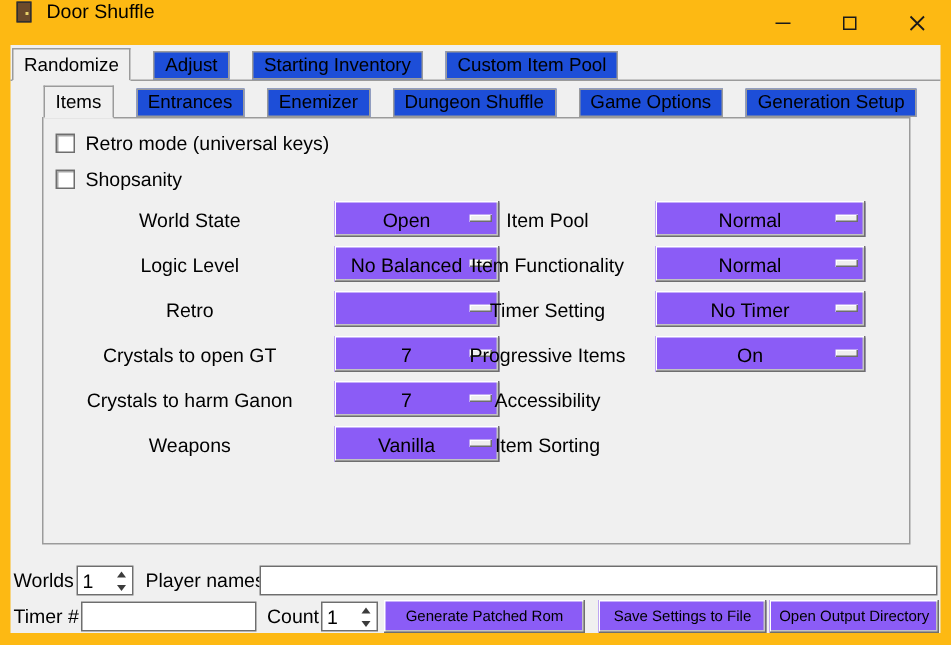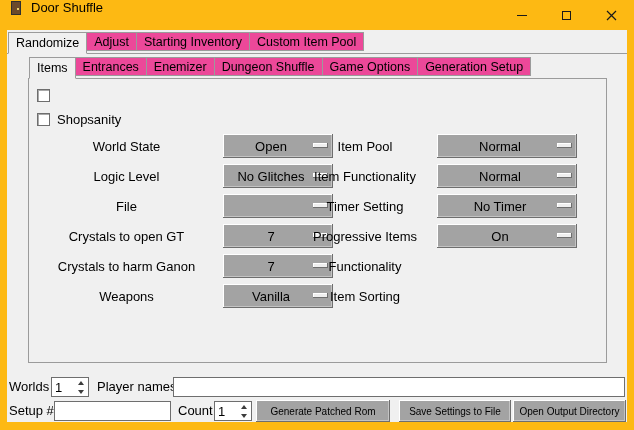--- a/index.html
+++ b/index.html
@@ -25,26 +25,26 @@
 
   
   .client {
     position:absolute; top:30px; left:7px; width:620px; height:392px;
     background:#f0f0f0; font-size:13px;
   }
 
   
   .tabline { position:absolute; height:1px; background:#9b9b9b; z-index:1; }
   .outer-tabline { left:0; right:0; top:23px; }
-  .tabs { position:absolute; display:flex; align-items:flex-start; height:22px; z-index:2; }
+  .tabs { position:absolute; display:flex; align-items:center; height:22px; z-index:2;gap:16px; }
   .outer-tabs { left:1px; top:2px; }
   .inner-tabs { left:22px; top:27px; }
   .tab {
     height:19px; padding:0 7px; display:flex; align-items:center;
-    font-size:12.5px; background:#ec4899;
+    font-size:12.5px; background:#1d4ed8;
     border:1px solid #9b9b9b; margin-right:-1px; white-space:nowrap; cursor:default;
   }
   .tab.selected { height:22px; background:#f0f0f0; border-bottom:1px solid #f0f0f0; z-index:3; }
 
   
   .inner-frame {
     position:absolute; left:21px; top:48px; width:579px; height:285px;
     border:1px solid #9b9b9b; background:#f0f0f0;
   }
 
@@ -57,21 +57,21 @@
 
   
   .opt-row { position:absolute; display:flex; align-items:center; height:24px; }
   .opt-row.col-left  { left:8px; }
   .opt-row.col-right { left:270px; }
   .opt-label { display:inline-block; text-align:center; white-space:nowrap; }
   .col-left  .opt-label { width:179px; margin-right:7px; }
   .col-right .opt-label { width:132px; margin-right:6px; }
 
   .raised {
-    background:#a3a3a3;
+    background:#8b5cf6;
     box-shadow: inset -1px -1px 0 0 #6e6e6e, inset 1px 1px 0 0 #ffffff, inset -2px -2px 0 0 #c3c3c3;
   }
   .optmenu {
     position:relative; height:24px; display:flex; align-items:center; justify-content:center;
     font-size:13px; cursor:default; white-space:nowrap;
   }
   .col-left  .optmenu { width:110px; }
   .col-right .optmenu { width:140px; }
   .optmenu .val { margin-right:14px; }
   .indicator {
@@ -145,42 +145,43 @@
       <div class="tab">Enemizer</div>
       <div class="tab">Dungeon Shuffle</div>
       <div class="tab">Game Options</div>
       <div class="tab">Generation Setup</div>
     </div>
 
     <div class="inner-frame">
 
       <div class="check-row" style="top:8px">
         <div class="checkbox"></div>
+        <span>Retro mode (universal keys)</span>
       </div>
       <div class="check-row" style="top:32px">
         <div class="checkbox"></div>
         <span>Shopsanity</span>
       </div>
 
       <div class="opt-row col-left" style="top:55px">
         <span class="opt-label">World State</span>
         <div class="optmenu raised">
           <span class="val">Open</span>
           <span class="indicator"></span>
         </div>
       </div>
       <div class="opt-row col-left" style="top:85px">
         <span class="opt-label">Logic Level</span>
         <div class="optmenu raised">
-          <span class="val">No Glitches</span>
+          <span class="val">No Balanced</span>
           <span class="indicator"></span>
         </div>
       </div>
       <div class="opt-row col-left" style="top:115px">
-        <span class="opt-label">File</span>
+        <span class="opt-label">Retro</span>
         <div class="optmenu raised">
           <span class="indicator"></span>
         </div>
       </div>
       <div class="opt-row col-left" style="top:145px">
         <span class="opt-label">Crystals to open GT</span>
         <div class="optmenu raised">
           <span class="val">7</span>
           <span class="indicator"></span>
         </div>
@@ -222,21 +223,21 @@
         </div>
       </div>
       <div class="opt-row col-right" style="top:145px">
         <span class="opt-label">Progressive Items</span>
         <div class="optmenu raised">
           <span class="val">On</span>
           <span class="indicator"></span>
         </div>
       </div>
       <div class="opt-row col-right" style="top:175px">
-        <span class="opt-label">Functionality</span>
+        <span class="opt-label">Accessibility</span>
       </div>
       <div class="opt-row col-right" style="top:205px">
         <span class="opt-label">Item Sorting</span>
       </div>
 
     </div>
 
     <span class="b-label" style="left:2px; top:347px">Worlds</span>
     <div class="spin" style="left:44px; top:347px; width:38px">
       <input type="text" value="1" style="">
@@ -245,21 +246,21 @@
             <div class="tri-up"></div>
           </div>
         <div class="sb">
             <div class="tri-down"></div>
           </div>
       </div>
     </div>
     <span class="b-label" style="left:90px; top:347px">Player names</span>
     <input type="text" class="entry" style="left: 166px; top: 347px; width: 452px;" value="">
 
-    <span class="b-label" style="left:2px; top:371px">Setup #</span>
+    <span class="b-label" style="left:2px; top:371px">Timer #</span>
     <input type="text" class="entry" style="left: 47px; top: 371px; width: 117px;" value="">
     <span class="b-label" style="left:171px; top:371px">Count</span>
     <div class="spin" style="left:207px; top:371px; width:38px">
       <input type="text" value="1" style="">
       <div class="spin-btns">
         <div class="sb">
             <div class="tri-up"></div>
           </div>
         <div class="sb">
             <div class="tri-down"></div>

